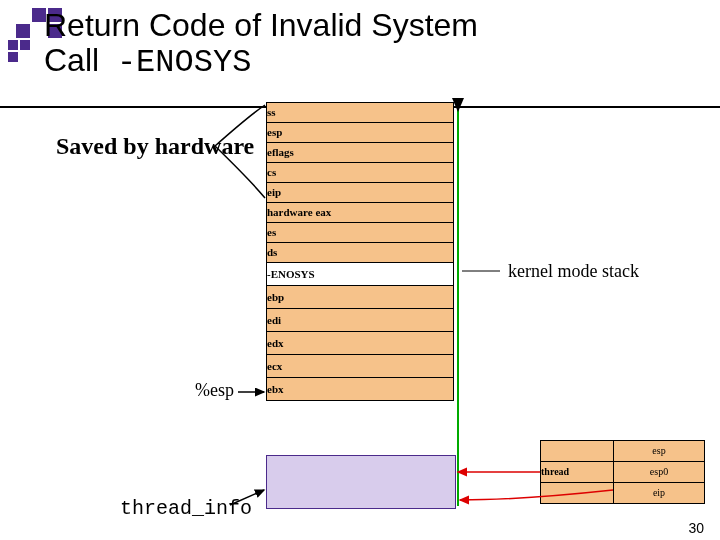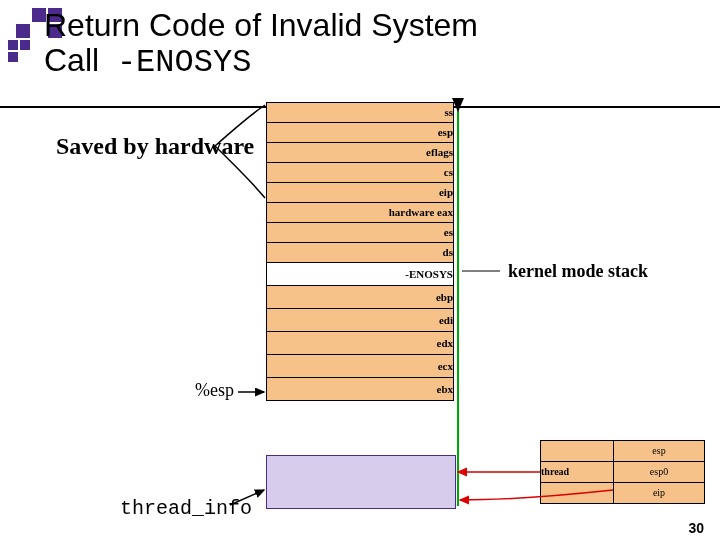--- a/index.html
+++ b/index.html
@@ -2,31 +2,31 @@
 <html><head>
 <meta charset="utf-8">
 <style>
 html,body{margin:0;padding:0;width:720px;height:540px;background:#fff;font-family:Arial,Helvetica,sans-serif;overflow:hidden}
 .logo{position:absolute;top:8px;left:8px;width:56px;height:56px}
 .logo .sq{position:absolute;background:#4b2a8b}
 .title{position:absolute;top:8px;left:44px;font-size:32px;color:#000;line-height:1.1}
 .title .code{font-family:"Courier New",monospace}
 .hr{position:absolute;left:0;right:0;top:106px;border-top:2px solid #000}
 .stack{position:absolute;left:266px;top:102px;width:188px}
-.row{height:19px;border:1px solid #000;border-top:none;background:#f6c28a;font-size:11px;font-family:"Times New Roman",serif;font-weight:bold;text-align:right;line-height:19px}
+.row{height:19px;border:1px solid #000;border-top:none;background:#f6c28a;font-size:11px;font-family:"Times New Roman",serif;font-weight:bold;text-align:left;line-height:19px}
 .row:first-child{border-top:1px solid #000}
 .row.enosys{background:#fff;height:22px;line-height:22px}
 .row.reg{height:22px;line-height:22px}
 .thread-info-box{position:absolute;left:266px;top:455px;width:188px;height:52px;border:1px solid #4b2a8b;background:#d8ccec}
 .label{position:absolute;font-family:"Times New Roman",serif}
 .saved{top:133px;left:56px;font-size:24px;font-weight:bold}
 .esp-lbl{top:380px;left:195px;font-size:18px}
-.kstack{top:261px;left:508px;font-size:18px;font-weight:bold}
+.kstack{top:261px;left:508px;font-size:18px;font-weight:normal}
 .threadinfo{top:497px;left:120px;font-family:"Courier New",monospace;font-size:20px}
-.pagenum{position:absolute;right:16px;bottom:4px;font-size:14px;font-weight:bold}
+.pagenum{position:absolute;right:16px;bottom:4px;font-size:14px;font-weight:normal}
 .mini{position:absolute;left:540px;top:440px;width:165px}
 .mini .mrow{height:20px;border:1px solid #000;border-top:none;background:#f6c28a;font-size:10px;font-family:"Times New Roman",serif;text-align:center;line-height:20px;position:relative}
 .mini .mrow:first-child{border-top:1px solid #000}
 .mini .sep{position:absolute;top:0;bottom:0;width:1px;background:#000}
 .mini .thread-cell{position:absolute;left:0;width:72px;top:0;bottom:0;font-weight:bold;line-height:20px;text-align:left}
 .mini .right-cell{position:absolute;left:73px;right:0;top:0;bottom:0;line-height:20px;text-align:center}
 svg.ann{position:absolute;top:0;left:0;pointer-events:none}
 </style>
 </head>
 <body>

